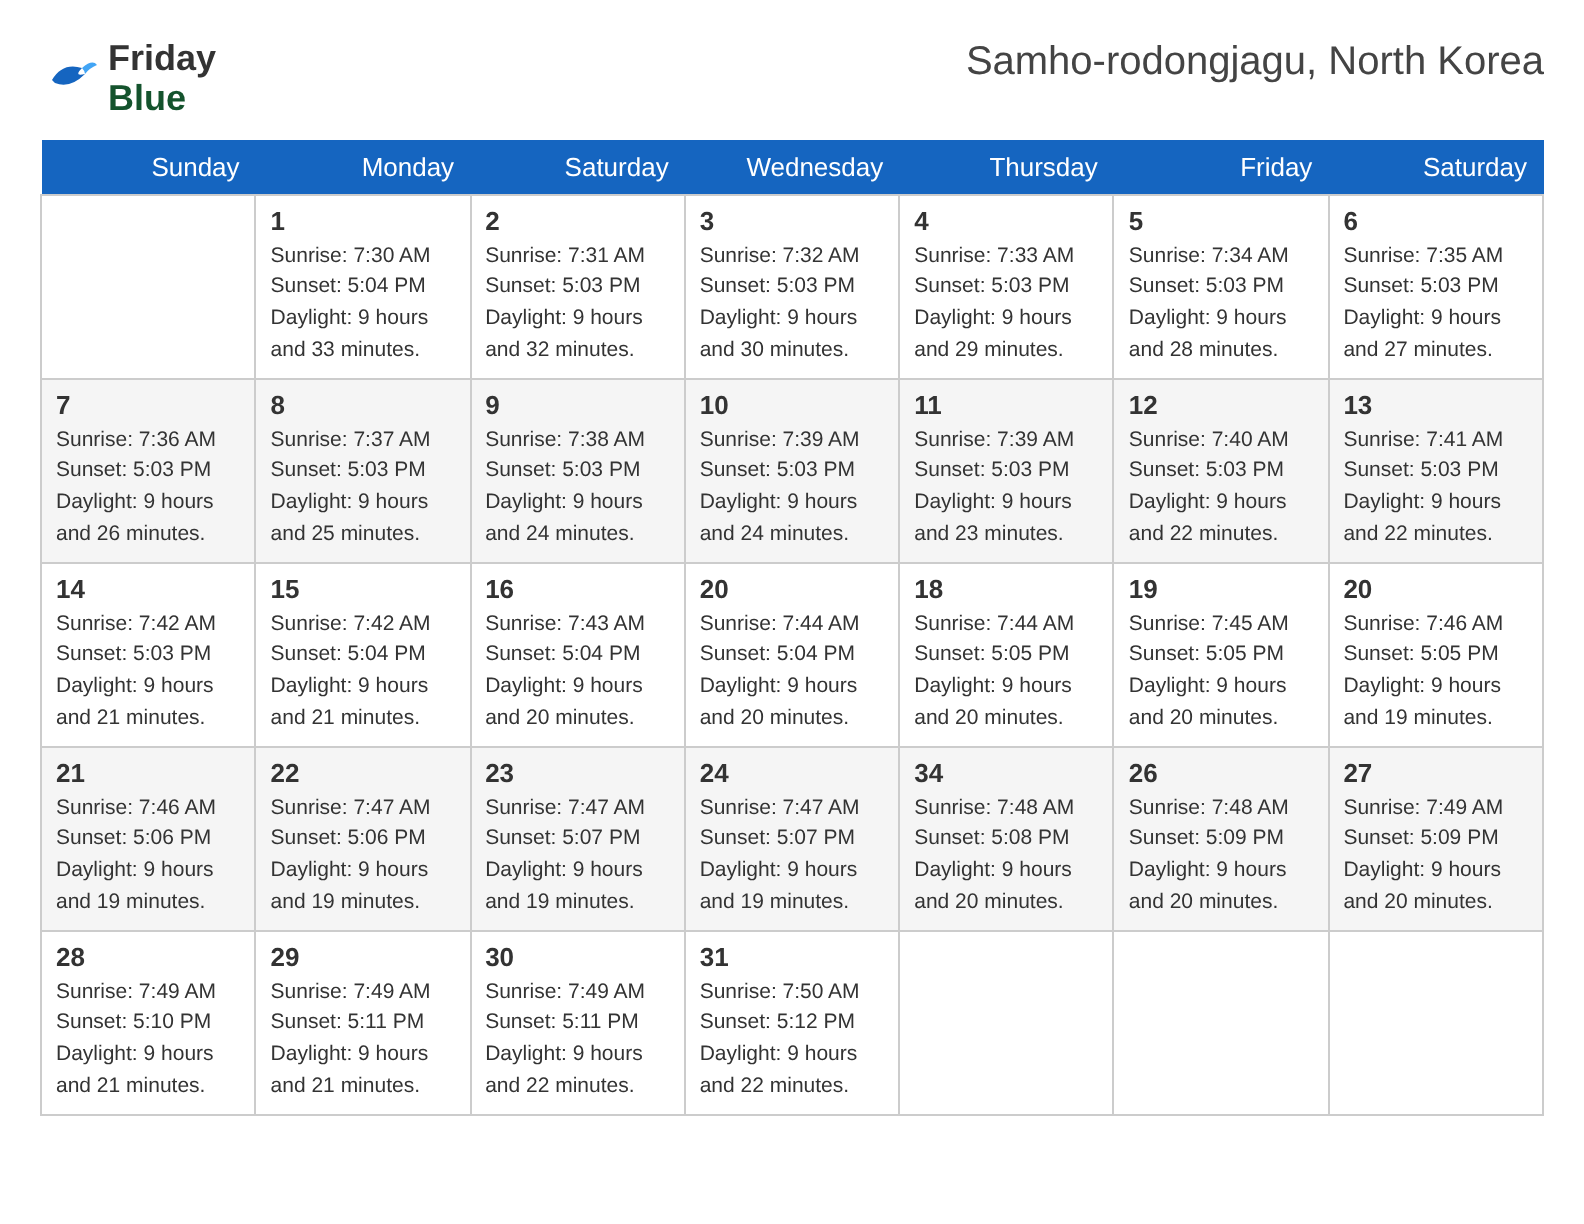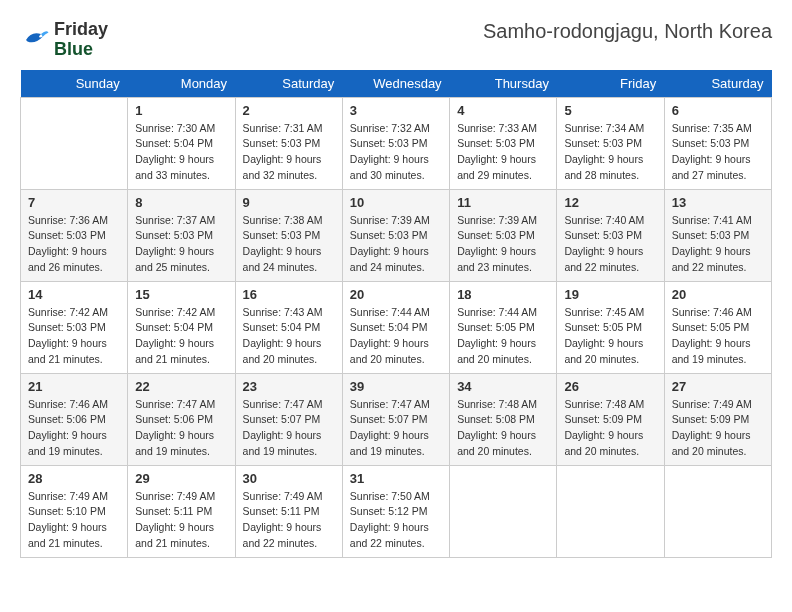--- a/index.html
+++ b/index.html
@@ -212,21 +212,21 @@
         </td>
         <td>
           <span class="day-number">22</span>
           <div class="day-info">Sunrise: 7:47 AM<br>Sunset: 5:06 PM<br>Daylight: 9 hours and 19 minutes.</div>
         </td>
         <td>
           <span class="day-number">23</span>
           <div class="day-info">Sunrise: 7:47 AM<br>Sunset: 5:07 PM<br>Daylight: 9 hours and 19 minutes.</div>
         </td>
         <td>
-          <span class="day-number">39</span>
+          <span class="day-number">24</span>
           <div class="day-info">Sunrise: 7:47 AM<br>Sunset: 5:07 PM<br>Daylight: 9 hours and 19 minutes.</div>
         </td>
         <td>
           <span class="day-number">34</span>
           <div class="day-info">Sunrise: 7:48 AM<br>Sunset: 5:08 PM<br>Daylight: 9 hours and 20 minutes.</div>
         </td>
         <td>
           <span class="day-number">26</span>
           <div class="day-info">Sunrise: 7:48 AM<br>Sunset: 5:09 PM<br>Daylight: 9 hours and 20 minutes.</div>
         </td>

